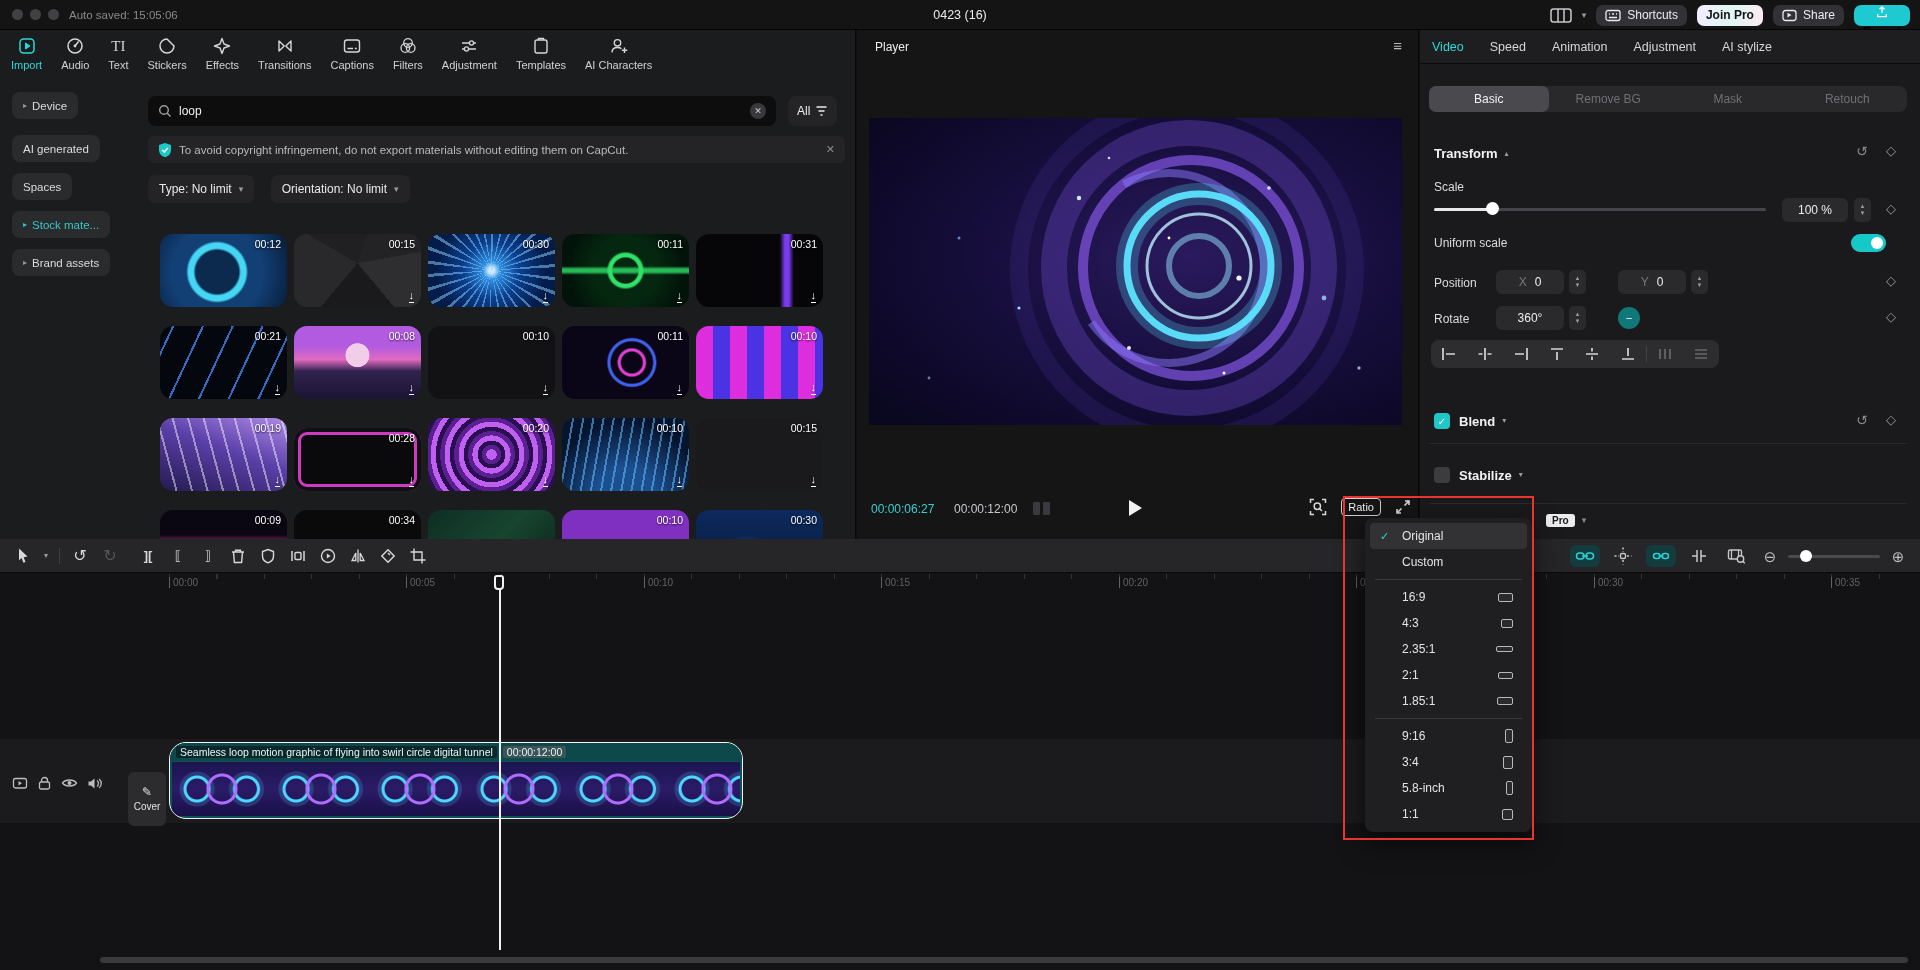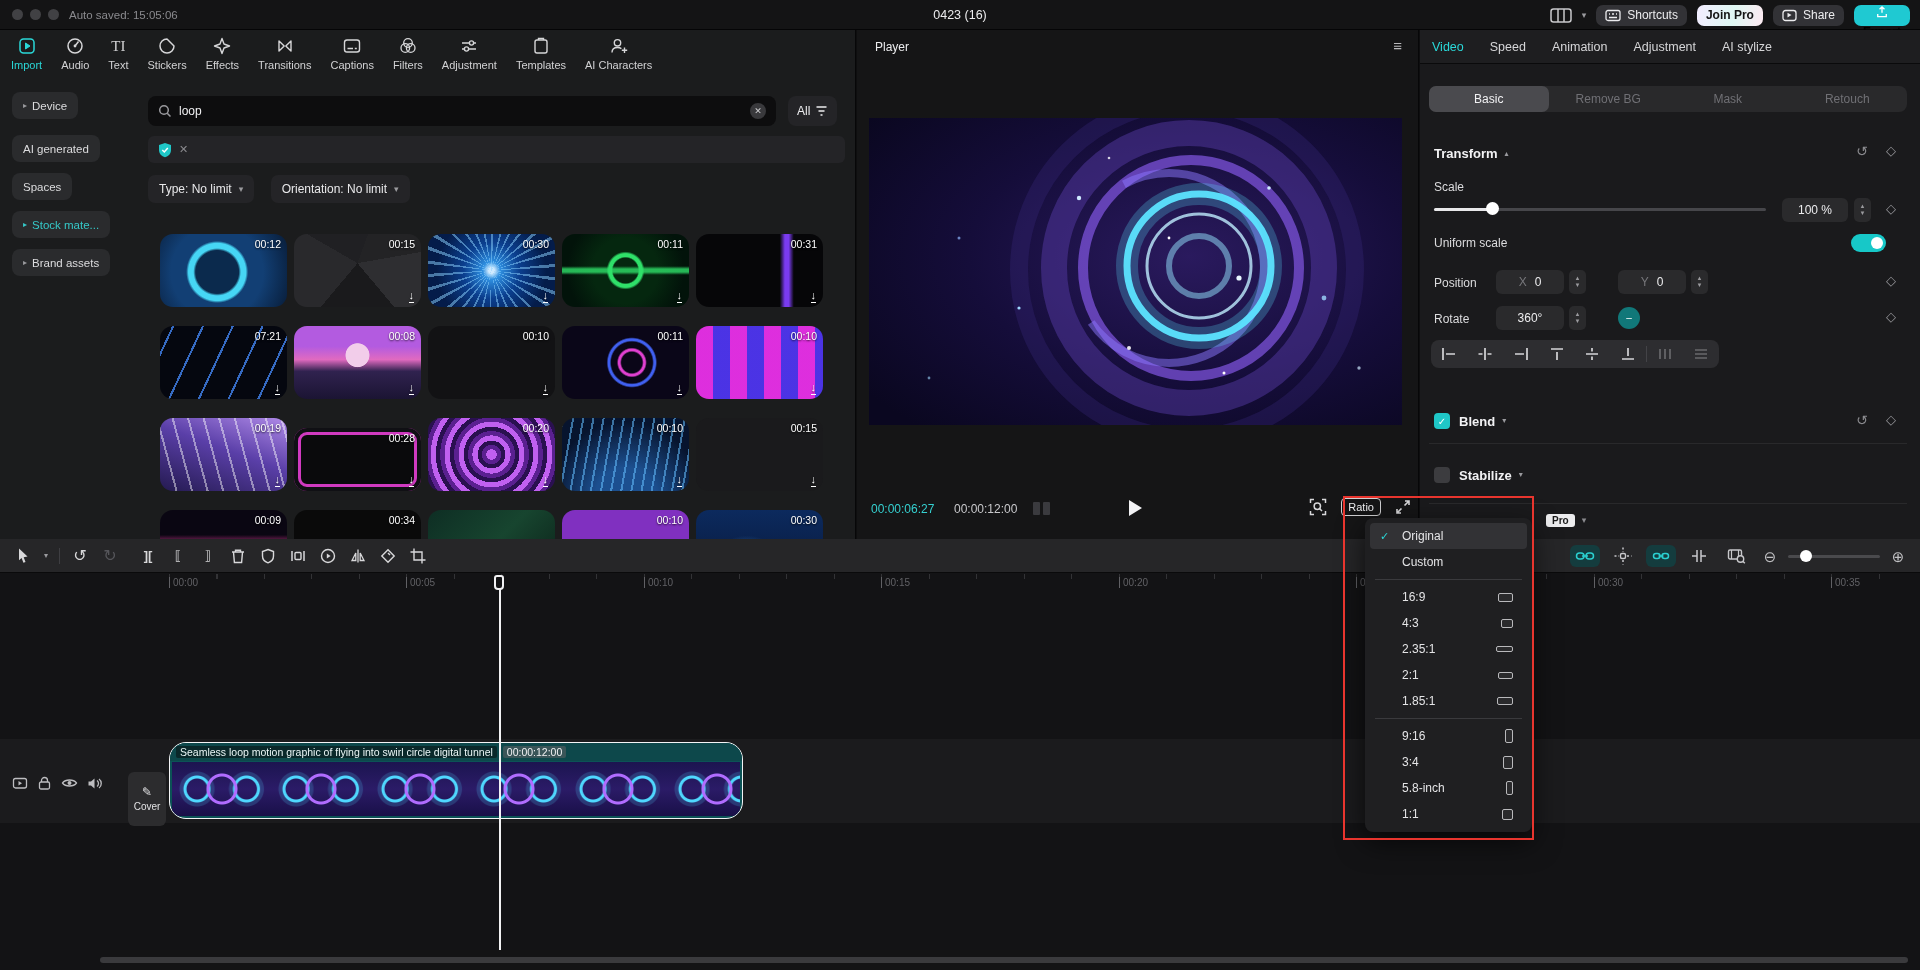--- a/index.html
+++ b/index.html
@@ -354,20 +354,21 @@
         </span>
     </div>
 
     <div class="notice">
       <span>
           <svg width="14" height="16" viewBox="0 0 14 16">
             <path d="M7 1 L13 3 V8 C13 11.8 10.4 14.2 7 15.3 C3.6 14.2 1 11.8 1 8 V3 Z" fill="#1fc7c7"></path>
             <path d="M4.3 8 L6.3 10 L9.8 6" fill="none" stroke="#fff" stroke-width="1.5"></path>
           </svg>
         </span>
+      <span class="txt">To avoid copyright infringement, do not export materials without editing them on CapCut.</span>
       <span class="x">✕</span>
     </div>
 
     <div class="filterrow">
       <div class="fpill">
           <span>Type: No limit</span>
           <span class="gi">▾</span>
         </div>
       <div class="fpill">
           <span>Orientation: No limit</span>
@@ -389,21 +390,21 @@
         </div>
       <div class="thumb t4">
           <span class="dur">00:11</span>
           <span class="dl">↓</span>
         </div>
       <div class="thumb t5">
           <span class="dur">00:31</span>
           <span class="dl">↓</span>
         </div>
       <div class="thumb t6">
-          <span class="dur">07:21</span>
+          <span class="dur">00:21</span>
           <span class="dl">↓</span>
         </div>
       <div class="thumb t7">
           <span class="dur">00:08</span>
           <span class="dl">↓</span>
         </div>
       <div class="thumb t8">
           <span class="dur">00:10</span>
           <span class="dl">↓</span>
         </div>

